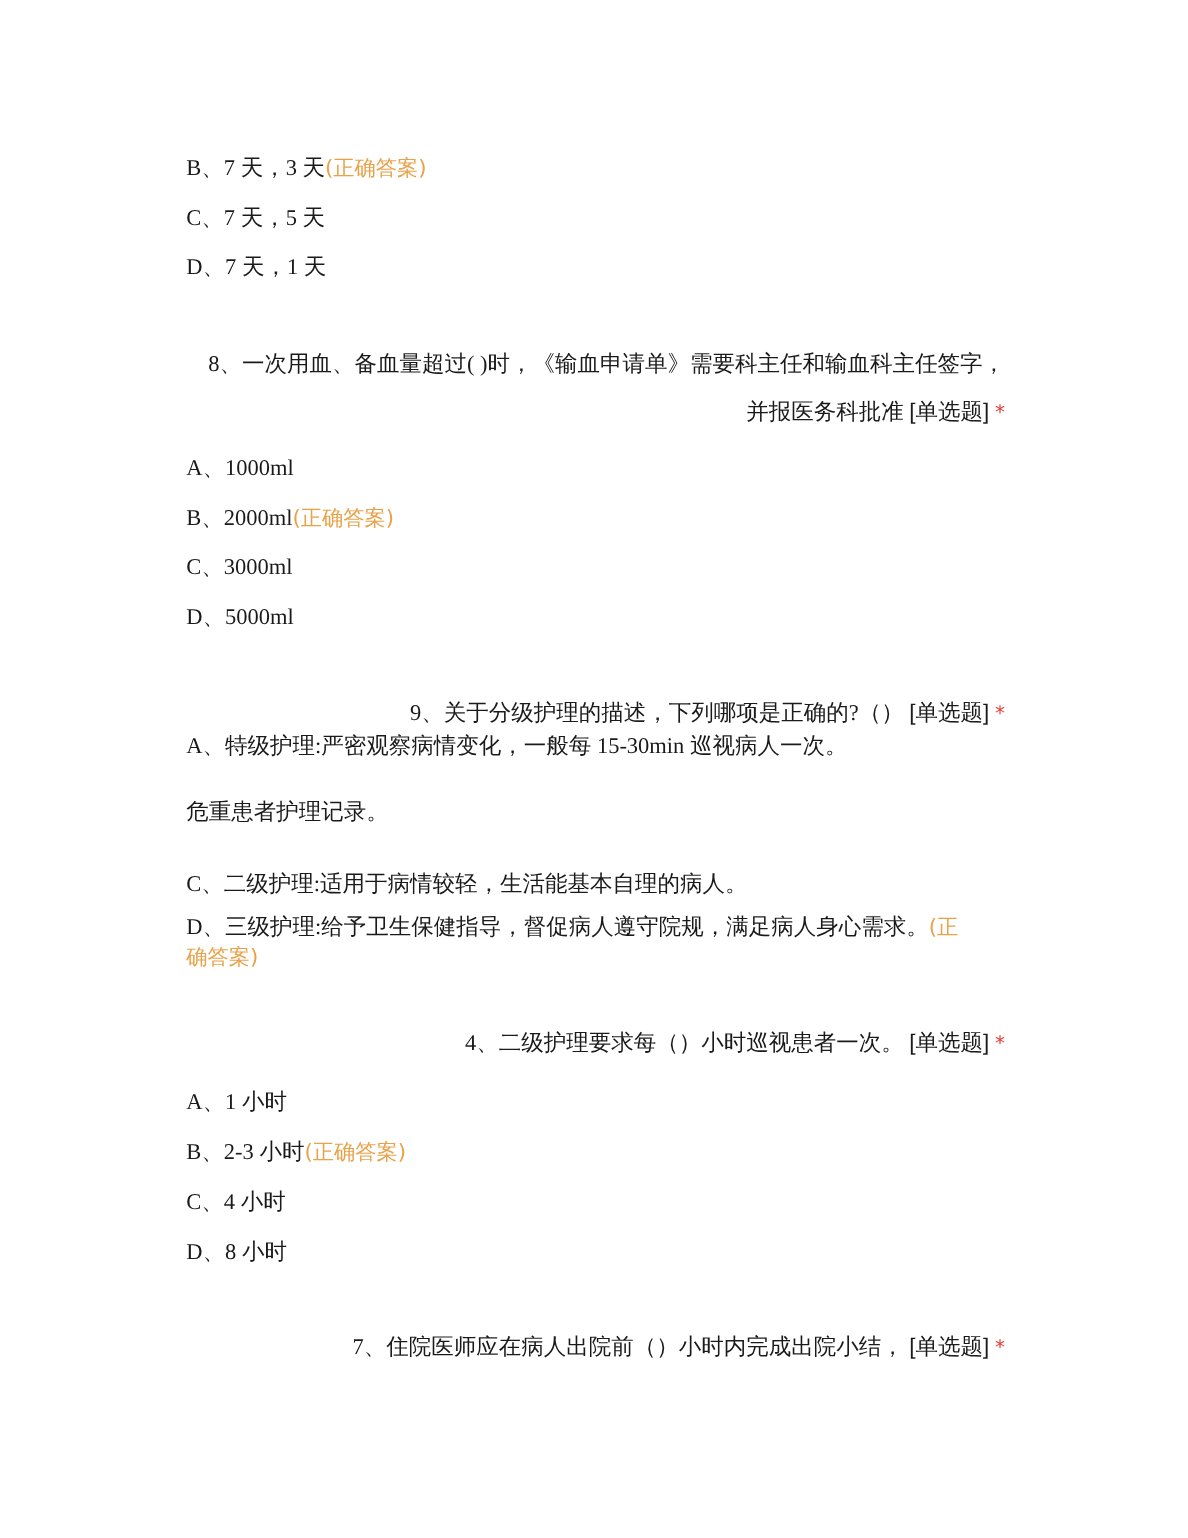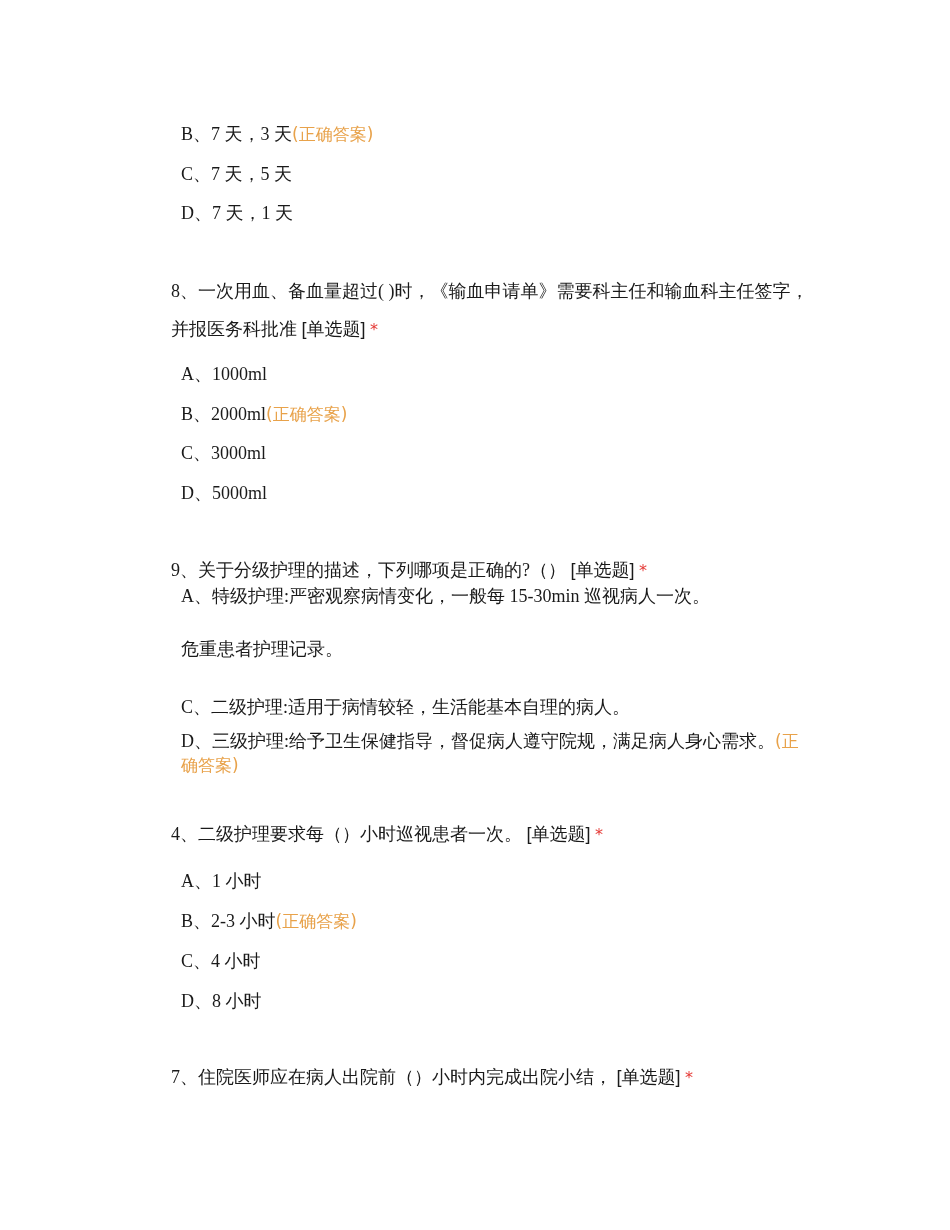--- a/index.html
+++ b/index.html
@@ -15,29 +15,29 @@
       font-family: "Liberation Serif", "DejaVu Serif", serif;
       color: #1a1a1a;
       font-size: 18px;
     }
     .page {
       position: absolute;
       left: 0;
       top: 0;
       width: 822px;
       height: 1230px;
-      margin-left: 32px;
     }
     .q {
       position: absolute;
-      left: 139px;
+      left: 124px;
       width: 680px;
       line-height: 38px;
       font-size: 18px;
       letter-spacing: 0px;
+      text-align: right;
     }
     .opt {
       position: absolute;
       left: 149px;
       width: 660px;
       line-height: 24px;
       font-size: 18px;
     }
     .correct { color: #e8a24a; font-family: "DejaVu Sans", "Liberation Sans", sans-serif; font-size: 17px; }
     .req { color: #e53935; font-family: "DejaVu Sans", sans-serif; font-size: 16px; }

